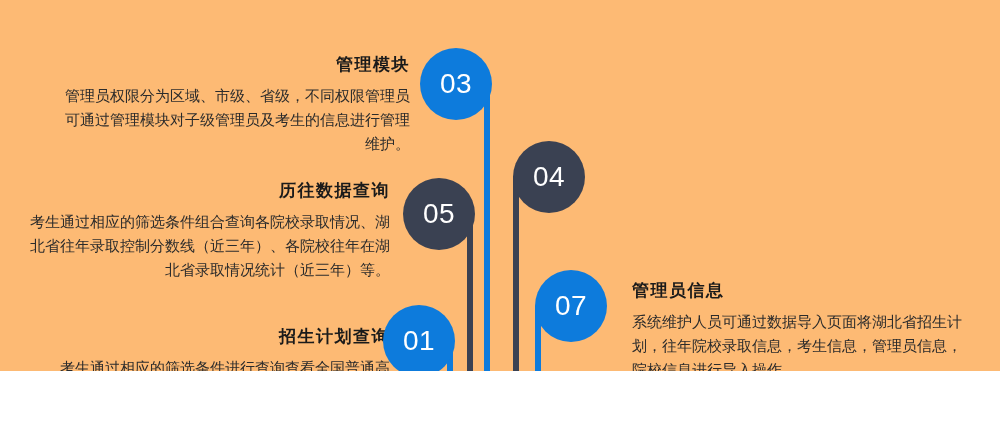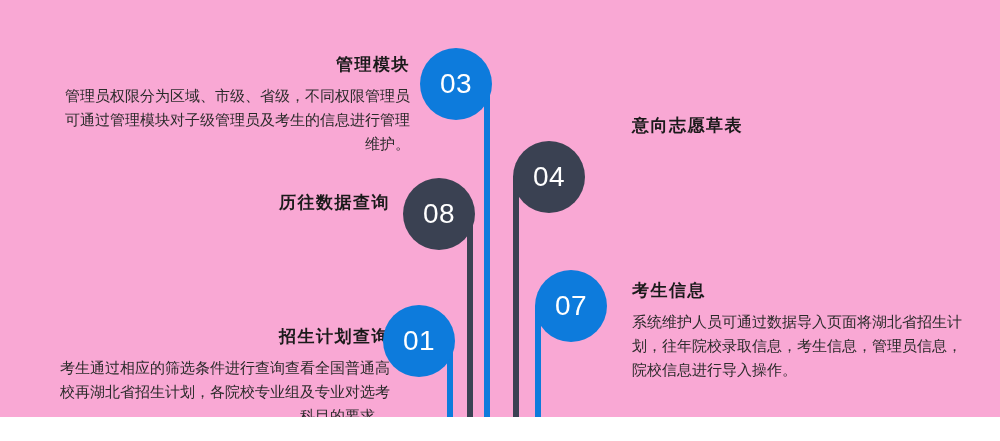--- a/index.html
+++ b/index.html
@@ -6,22 +6,22 @@
     margin: 0;
     padding: 0;
     background: #ffffff;
   }
   body {
     font-family: "Liberation Sans", "DejaVu Sans", sans-serif;
   }
   #infographic {
     position: relative;
     width: 1000px;
-    height: 417px;
-    background: #f9a8d4;
+    height: 371px;
+    background: #fdba74;
     overflow: hidden;
   }
 
   
   .pin {
     position: absolute;
   }
   .pin .stem {
     position: absolute;
     width: 6px;
@@ -84,63 +84,63 @@
     font-size: 15px;
     color: #2b2b2b;
     line-height: 1.62;
     margin: 0;
   }
   .block.left  { text-align: right; }
   .block.right { text-align: left; }
 
   
   #block-03 { left: 60px;  top: 52px;  width: 350px; }
-  #block-02 { left: 20px;  top: 190px; width: 370px; }
+  #block-02 { left: 20px;  top: 178px; width: 370px; }
   #block-01 { left: 60px;  top: 324px; width: 330px; }
 
   
   #block-04 { left: 632px; top: 113px; width: 340px; }
   #block-05 { left: 632px; top: 278px; width: 340px; }
 </style>
 </head>
 <body>
 
 <div id="infographic">
 
   <div class="block left" id="block-03">
     <p class="heading">管理模块</p>
     <p class="body">管理员权限分为区域、市级、省级，不同权限管理员可通过管理模块对子级管理员及考生的信息进行管理维护。</p>
   </div>
 
   <div class="block left" id="block-02">
     <p class="heading">历往数据查询</p>
+    <p class="body">考生通过相应的筛选条件组合查询各院校录取情况、湖北省往年录取控制分数线（近三年）、各院校往年在湖北省录取情况统计（近三年）等。</p>
   </div>
 
   <div class="block left" id="block-01">
     <p class="heading">招生计划查询</p>
     <p class="body">考生通过相应的筛选条件进行查询查看全国普通高校再湖北省招生计划，各院校专业组及专业对选考科目的要求。</p>
   </div>
 
   <div class="block right" id="block-04">
-    <p class="heading">意向志愿草表</p>
   </div>
 
   <div class="block right" id="block-05">
-    <p class="heading">考生信息</p>
+    <p class="heading">管理员信息</p>
     <p class="body">系统维护人员可通过数据导入页面将湖北省招生计划，往年院校录取信息，考生信息，管理员信息，院校信息进行导入操作。</p>
   </div>
 
   <div class="pin blue" id="pin-01">
     <div class="stem"></div>
     <div class="bubble">01</div>
   </div>
 
   <div class="pin navy" id="pin-02">
     <div class="stem"></div>
-    <div class="bubble">08</div>
+    <div class="bubble">05</div>
   </div>
 
   <div class="pin blue" id="pin-03">
     <div class="stem"></div>
     <div class="bubble">03</div>
   </div>
 
   <div class="pin navy" id="pin-04">
     <div class="stem"></div>
     <div class="bubble">04</div>

